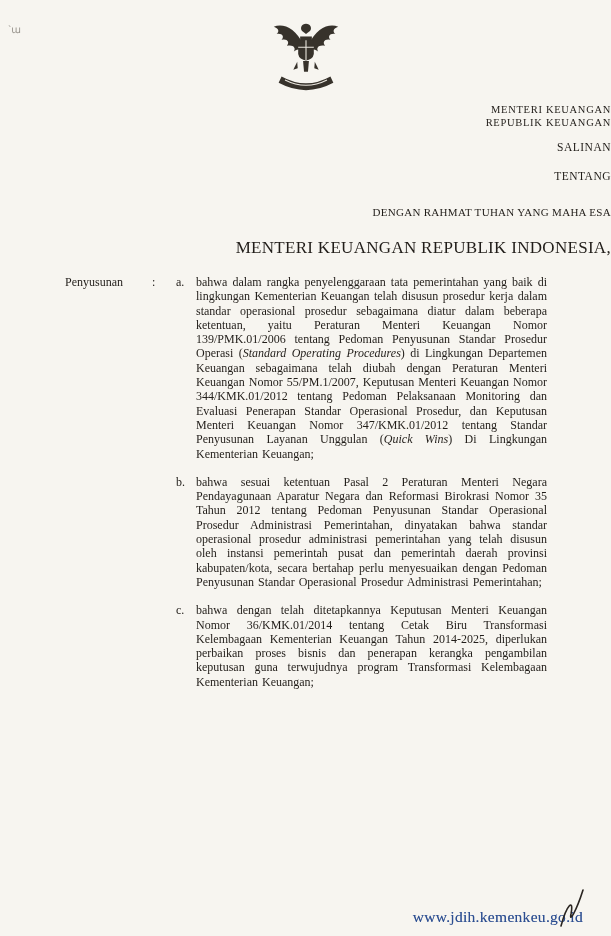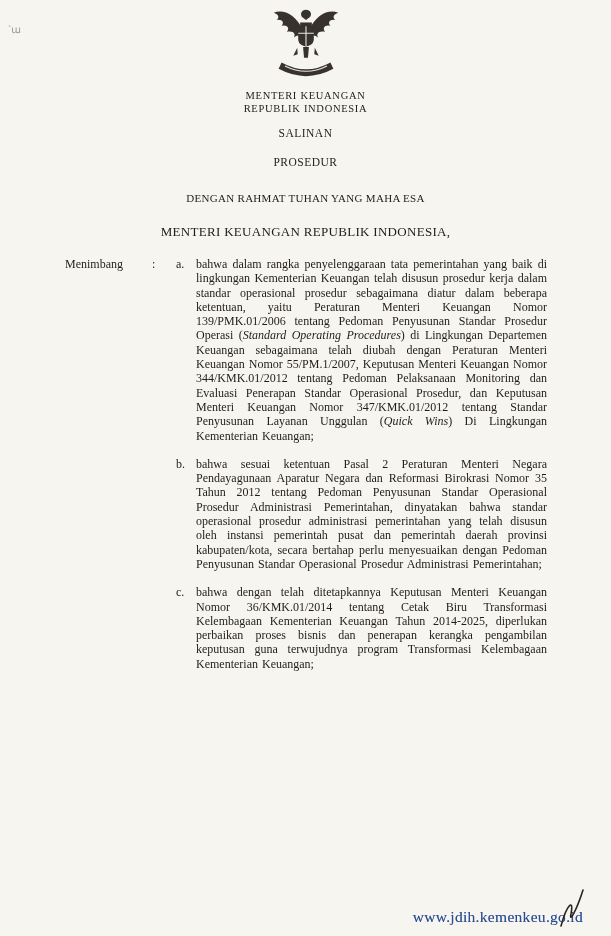--- a/index.html
+++ b/index.html
@@ -7,31 +7,31 @@
   .page {
     position: relative;
     width: 611px;
     height: 936px;
     margin: 0 auto;
     background: var(--paper, #f7f5f0);
     color: var(--ink, #211d19);
     font-family: "Liberation Serif", serif;
     overflow: hidden;
   }
-  .header { text-align: center; }
+  .header { text-align: right; padding-top: 14px; }
   .emblem-wrap { display: flex; justify-content: center; margin-bottom: 6px; }
   .ministry-line { font-size: 10.5px; letter-spacing: 0.7px; line-height: 12.5px; }
   .salinan { font-weight: normal; font-size: 11.5px; letter-spacing: 0.5px; margin-top: 12px; }
   .reg-title { font-size: 11.5px; letter-spacing: 0.4px; margin-top: 16px; }
   .nomor-line { font-size: 11.5px; margin-top: 16px; letter-spacing: 0.3px; }
   .nomor-value { margin-left: 16px; }
   .tentang { font-size: 11.5px; margin-top: 17px; letter-spacing: 0.5px; }
   .subject { font-size: 11.5px; margin-top: 15px; line-height: 14.2px; letter-spacing: 0.3px; }
   .invocation { font-size: 11px; margin-top: 24px; letter-spacing: 0.3px; }
-  .authority { font-size: 13px; margin-top: 20px; letter-spacing: 0.3px; }
+  .authority { font-size: 17px; margin-top: 20px; letter-spacing: 0.3px; }
   .preamble {
     display: flex;
     padding: 0 64px 0 65px;
     margin-top: 17px;
     font-size: 12px;
   }
   .menimbang-label { width: 87px; flex: none; }
   .menimbang-colon { width: 24px; flex: none; }
   .considerations { flex: 1; }
   .item-row { display: flex; margin-bottom: 14px; }
@@ -78,36 +78,36 @@
           <path d="M58,98 l-8,16 9,-3 z"></path>
           <path d="M94,98 l8,16 -9,-3 z"></path>
           <path d="M26,128 q50,28 100,0 l6,13 q-56,30 -112,0 z"></path>
         </g>
         <path d="M60,68 h32 M76,54 v40" stroke="#ece8e0" stroke-width="2.2" fill="none"></path>
         <path d="M33,135 q43,22 86,0" stroke="#ece8e0" stroke-width="2.2" fill="none"></path>
       </svg>
     </div>
 
     <div class="ministry-line">MENTERI KEUANGAN</div>
-    <div class="ministry-line">REPUBLIK INDONESIA</div>
+    <div class="ministry-line">REPUBLIK KEUANGAN</div>
 
     <div class="salinan">SALINAN</div>
 
 
 
-    <div class="tentang">PROSEDUR</div>
+    <div class="tentang">TENTANG</div>
 
 
     <div class="invocation">DENGAN RAHMAT TUHAN YANG MAHA ESA</div>
 
     <div class="authority">MENTERI KEUANGAN REPUBLIK INDONESIA,</div>
   </div>
 
   <div class="preamble">
-    <div class="menimbang-label">Menimbang</div>
+    <div class="menimbang-label">Penyusunan</div>
     <div class="menimbang-colon">:</div>
     <div class="considerations">
         <div class="item-row">
           <div class="item-letter">a.</div>
           <div class="item-text"><span>bahwa dalam rangka penyelenggaraan tata pemerintahan yang baik di lingkungan Kementerian Keuangan telah disusun prosedur kerja dalam standar operasional prosedur sebagaimana diatur dalam beberapa ketentuan, yaitu Peraturan Menteri Keuangan Nomor 139/PMK.01/2006 tentang Pedoman Penyusunan Standar Prosedur Operasi (</span><span class="it">Standard Operating Procedures</span><span>) di Lingkungan Departemen Keuangan sebagaimana telah diubah dengan Peraturan Menteri Keuangan Nomor 55/PM.1/2007, Keputusan Menteri Keuangan Nomor 344/KMK.01/2012 tentang Pedoman Pelaksanaan Monitoring dan Evaluasi Penerapan Standar Operasional Prosedur, dan Keputusan Menteri Keuangan Nomor 347/KMK.01/2012 tentang Standar Penyusunan Layanan Unggulan (</span><span class="it">Quick Wins</span><span>) Di Lingkungan Kementerian Keuangan;</span></div>
         </div>
         <div class="item-row">
           <div class="item-letter">b.</div>
           <div class="item-text"><span>bahwa sesuai ketentuan Pasal 2 Peraturan Menteri Negara Pendayagunaan Aparatur Negara dan Reformasi Birokrasi Nomor 35 Tahun 2012 tentang Pedoman Penyusunan Standar Operasional Prosedur Administrasi Pemerintahan, dinyatakan bahwa standar operasional prosedur administrasi pemerintahan yang telah disusun oleh instansi pemerintah pusat dan pemerintah daerah provinsi kabupaten/kota, secara bertahap perlu menyesuaikan dengan Pedoman Penyusunan Standar Operasional Prosedur Administrasi Pemerintahan;</span></div>
         </div>

